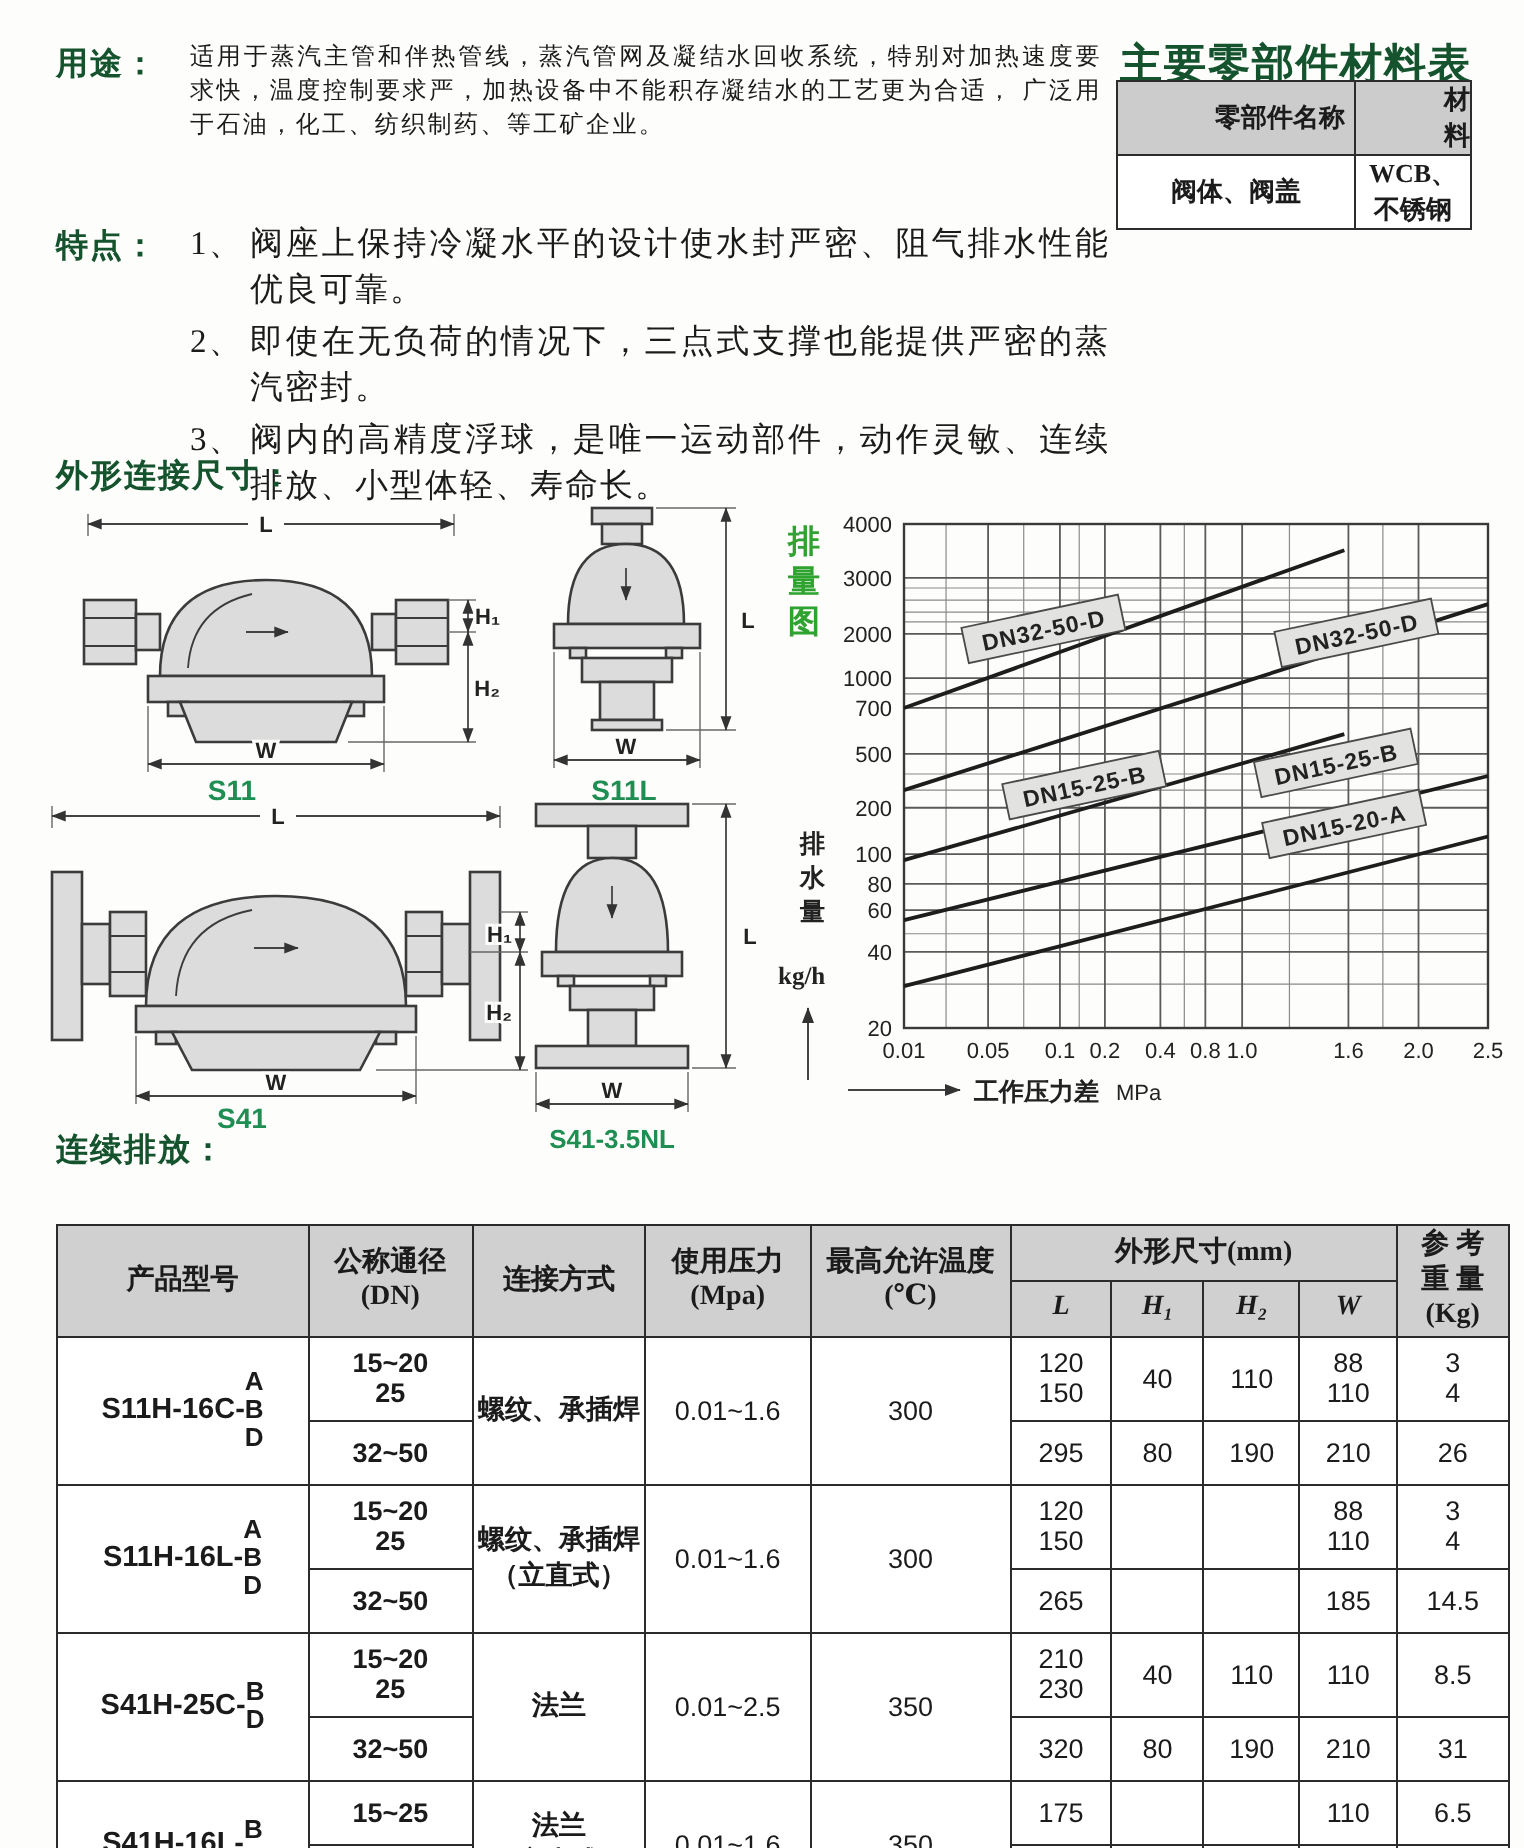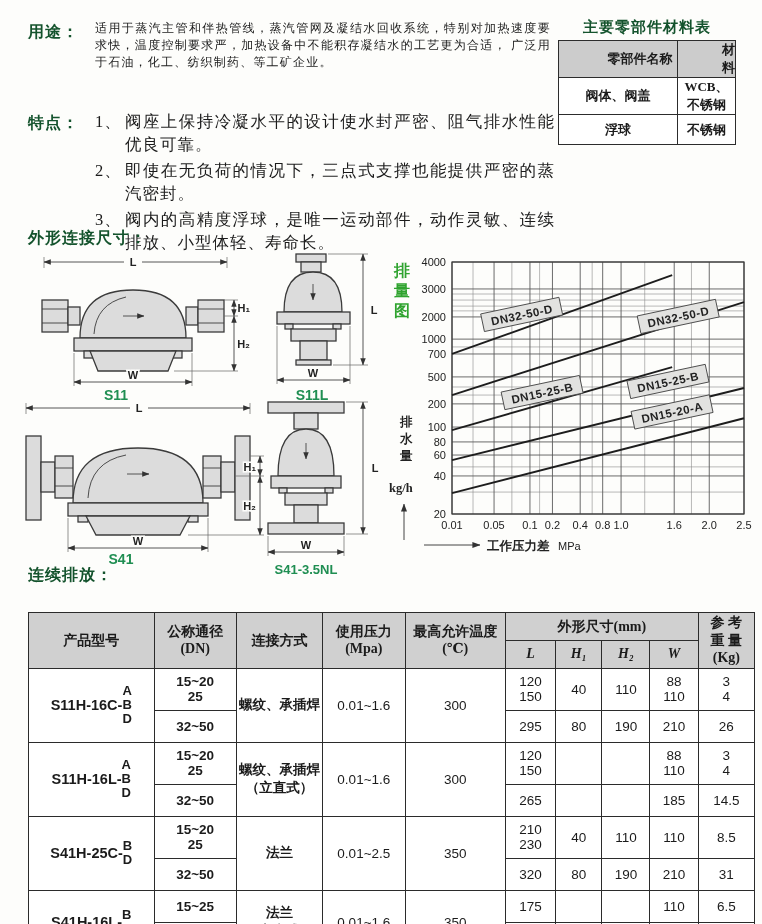--- a/index.html
+++ b/index.html
@@ -9,21 +9,21 @@
   .sec-label{font-family:"Liberation Sans","DejaVu Sans",sans-serif;font-weight:bold;
              font-size:16px;color:#14532d;letter-spacing:1px;}
   
   .usage-text{left:95px;top:20px;width:456px;font-size:12px;line-height:1.42;
               letter-spacing:1.2px;text-align:justify;font-weight:500;}
   .feat-list{left:95px;top:110px;width:460px;}
   .feat-item{display:flex;font-size:16.5px;line-height:1.4;letter-spacing:1px;margin-bottom:3px;font-weight:500;}
   .feat-num{flex:0 0 30px;}
   .feat-txt{flex:1;text-align:justify;}
   
-  .mat-title{left:558px;top:18px;width:178px;text-align:center;font-size:15px;}
+  .mat-title{left:558px;top:18px;width:178px;text-align:right;font-size:21px;}
   table{border-collapse:collapse;}
   .mat-table{left:558px;top:40px;width:178px;}
   .mat-table th,.mat-table td{border:1.4px solid #2c2c2c;text-align:center;
       font-size:13px;font-weight:bold;padding:0;}
   .mat-table th{background:#cccccc;height:26px;padding-left:44px;}
   .mat-table td{height:29px;background:#fff;}
   
   .vshape{fill:#dcdcdc;stroke:#3b3b3b;stroke-width:1.3;}
   .vdet{fill:none;stroke:#3b3b3b;stroke-width:0.9;}
   .dimline{stroke:#444;stroke-width:0.9;fill:none;}
@@ -82,24 +82,20 @@
   <thead>
     <tr>
       <th style="width:89px">零部件名称</th>
       <th>材料</th>
     </tr>
   </thead>
   <tbody id="materials-body">
       <tr>
         <td>阀体、阀盖</td>
         <td>WCB、不锈钢</td>
-      </tr>
-      <tr>
-        <td>浮球</td>
-        <td>不锈钢</td>
       </tr>
     </tbody>
 </table>
 
 <div class="abs sec-label" style="left:28px;top:228px">外形连接尺寸：</div>
 
 <svg class="abs" style="left:28px;top:250px" width="225" height="154" viewBox="0 0 225 154">
   <line class="extline" x1="16" y1="7" x2="16" y2="18"></line>
     <line class="extline" x1="199" y1="7" x2="199" y2="18"></line>
   <line class="dimline" x1="16" y1="12" x2="96" y2="12" marker-start="url(#dimA)"></line>

